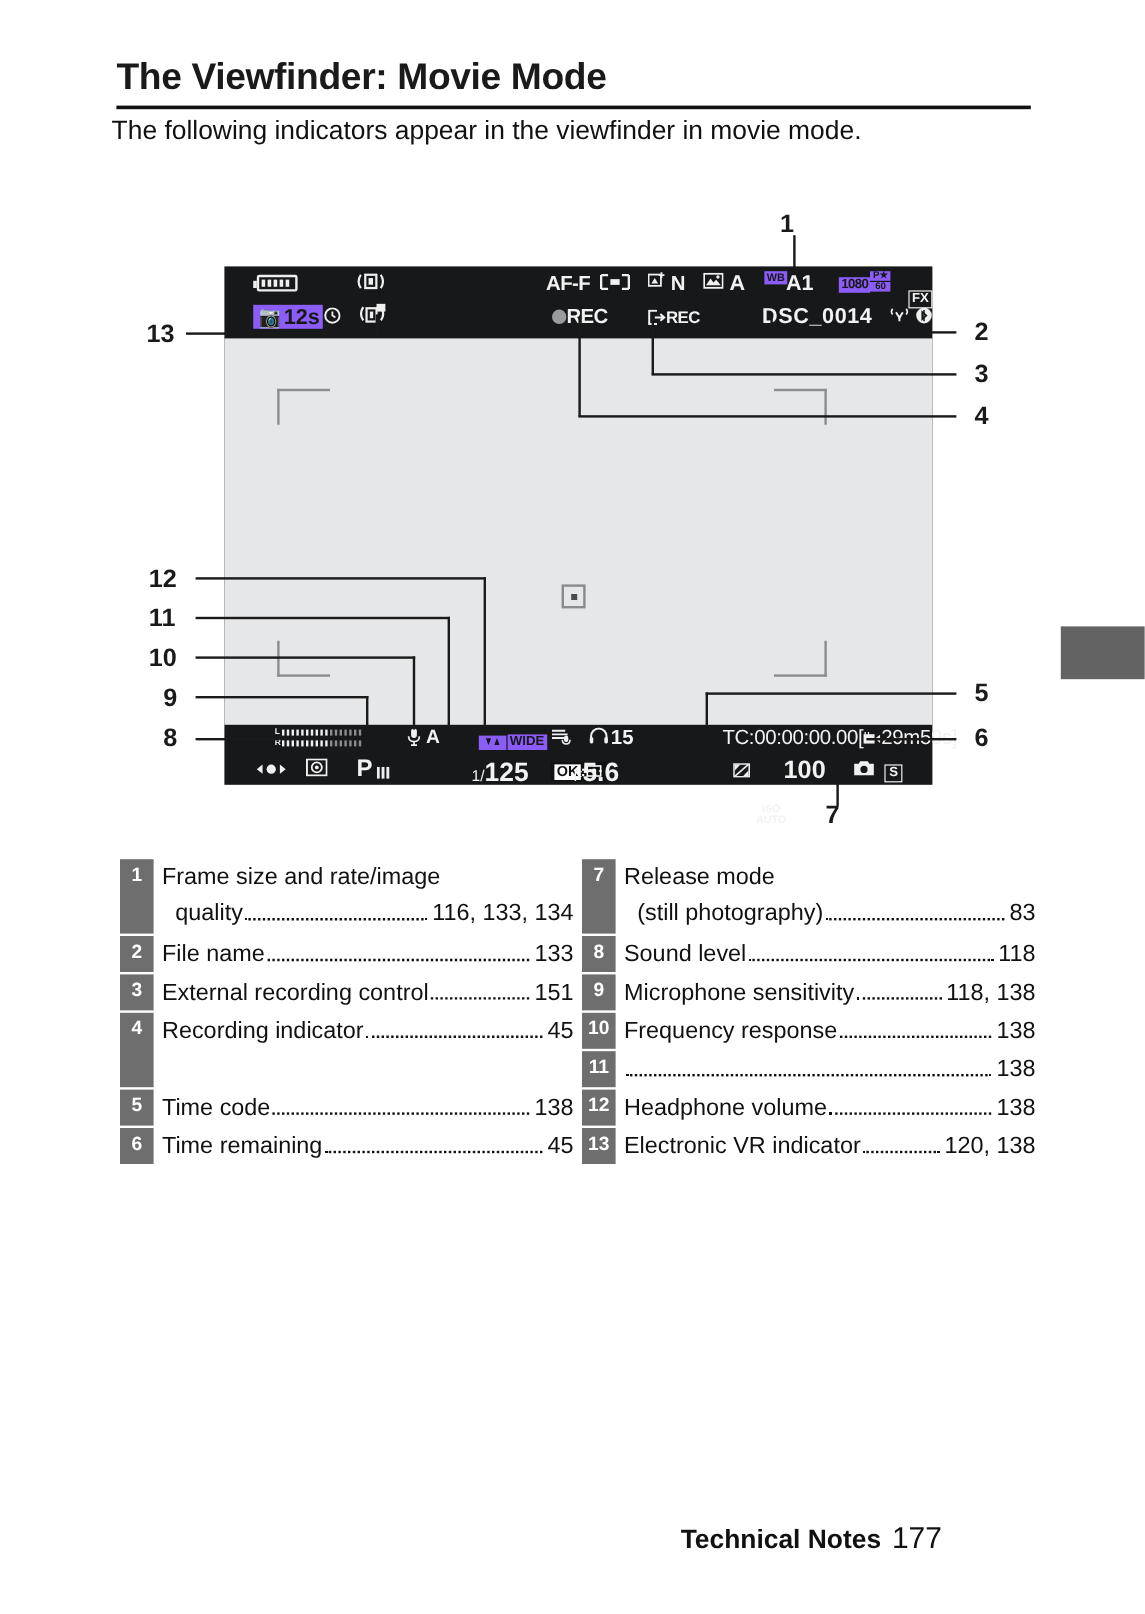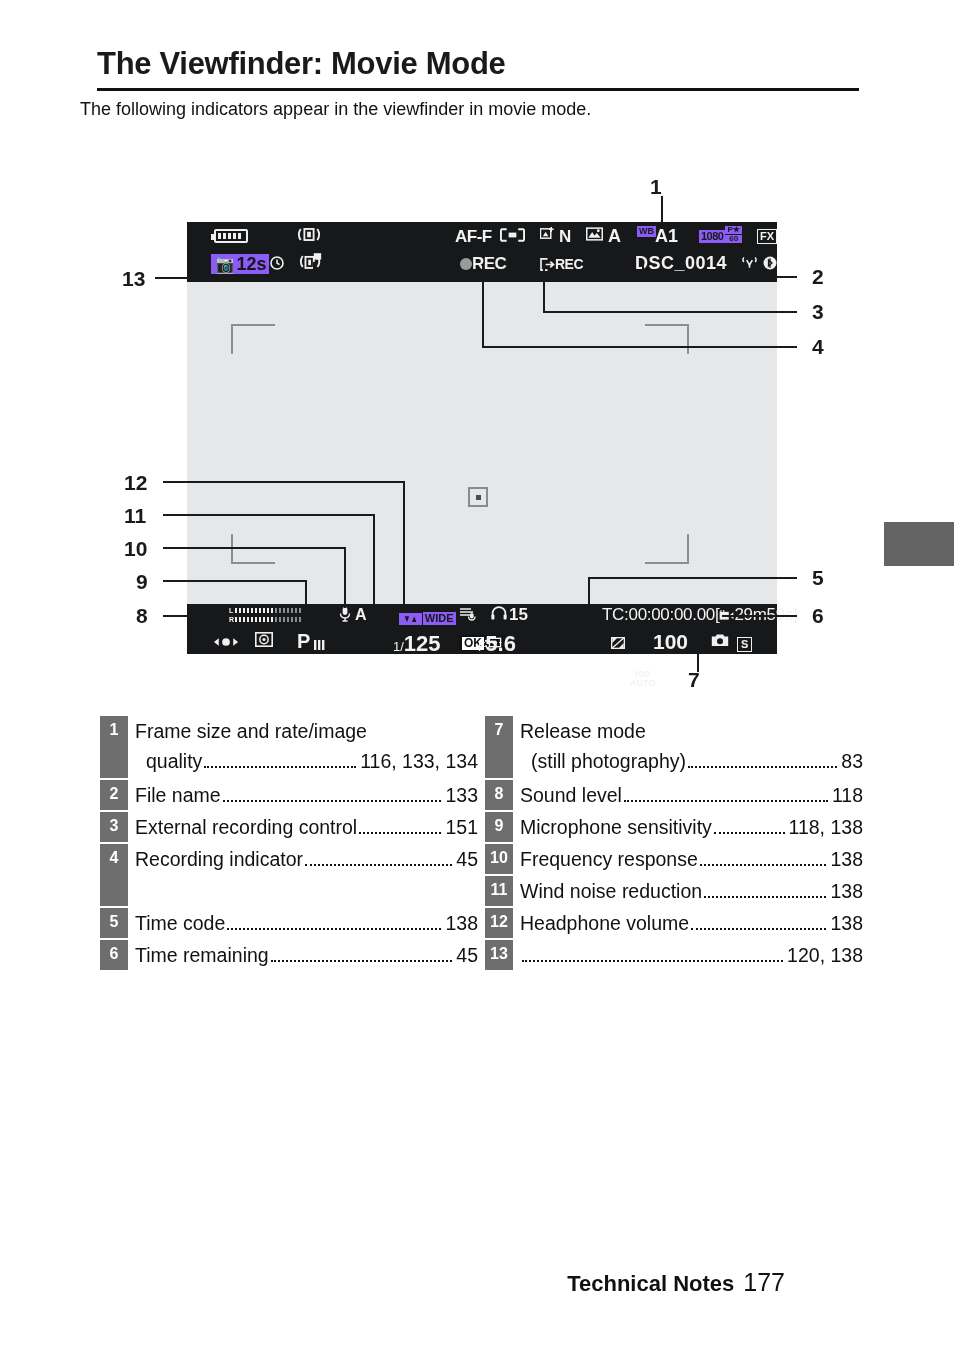--- a/index.html
+++ b/index.html
@@ -20,22 +20,22 @@
   .heading {
     position:absolute; left:97px; top:46px; width:762px;
   }
   .heading h1 {
     margin:0; padding:0 0 6px 0;
     font-size: 31px; font-weight: bold; letter-spacing:-0.3px;
     border-bottom: 3px solid #111;
     font-family: "Liberation Sans", sans-serif;
   }
   .intro {
-    position:absolute; left:80px; top:92px; width:710px;
-    font-size: 18px; line-height: 34px; color:#111;
+    position:absolute; left:93px; top:92px; width:710px;
+    font-size: 22px; line-height: 34px; color:#111;
   }
 
   
   .margin-tab {
     position:absolute; left:884px; top:522px; width:70px; height:44px;
     background:#636363;
   }
 
   
   .figure { position:absolute; left:0; top:0; width:954px; height:530px; }
@@ -234,21 +234,21 @@
           </span>
           <span class="ic" style="left:468px; top:2px; font-size:18px; font-weight:bold;"><span>A1</span></span>
 
           <span class="ic" style="left:512px; top:2px;">
             <span class="invbox" style="font-size:11px; letter-spacing:-0.5px; vertical-align:2px;">1080</span><span style="display:inline-block; vertical-align:1px; line-height:8px; text-align:center;">
               <span class="invbox" style="font-size:8px; display:block; padding:0 2px;">P★</span>
               <span class="invbox" style="font-size:8px; display:block; padding:0 2px; margin-top:1px;">60</span>
             </span>
           </span>
 
-          <span class="ic" style="left:570px; top:2px;">
+          <span class="ic" style="left:570px; top:15px;">
             <span class="boxed" style="font-size:11px; padding:1px 2px;">FX</span>
           </span>
         </div>
 
         <div class="vf-row r2">
           <span class="ic" style="left:24px; top:2px;">
             <span class="invbox" style="font-size:18px; padding:1px 3px;">
               <span style="display:inline-block; transform:scaleX(.8);">📷</span><span>12s</span>
             </span>
           </span>
@@ -618,40 +618,40 @@
               <span class="t">Frequency response</span>
               <span class="dots"></span>
               <span class="pg">138</span>
             </div>
           </div>
         </div>
         <div class="lrow">
           <div class="lnum">11</div>
           <div class="ltext">
             <div class="line">
-              <span class="t">Wind noise reduction</span>
               <span class="dots"></span>
               <span class="pg">138</span>
             </div>
           </div>
         </div>
         <div class="lrow">
           <div class="lnum">12</div>
           <div class="ltext">
             <div class="line">
               <span class="t">Headphone volume</span>
               <span class="dots"></span>
               <span class="pg">138</span>
             </div>
           </div>
         </div>
         <div class="lrow">
           <div class="lnum">13</div>
           <div class="ltext">
             <div class="line">
+              <span class="t">Electronic VR indicator</span>
               <span class="dots"></span>
               <span class="pg">120, 138</span>
             </div>
           </div>
         </div>
       </div>
   </div>
 
   <div class="footer">
     <span class="sec">Technical Notes</span><span class="pgnum">177</span>

